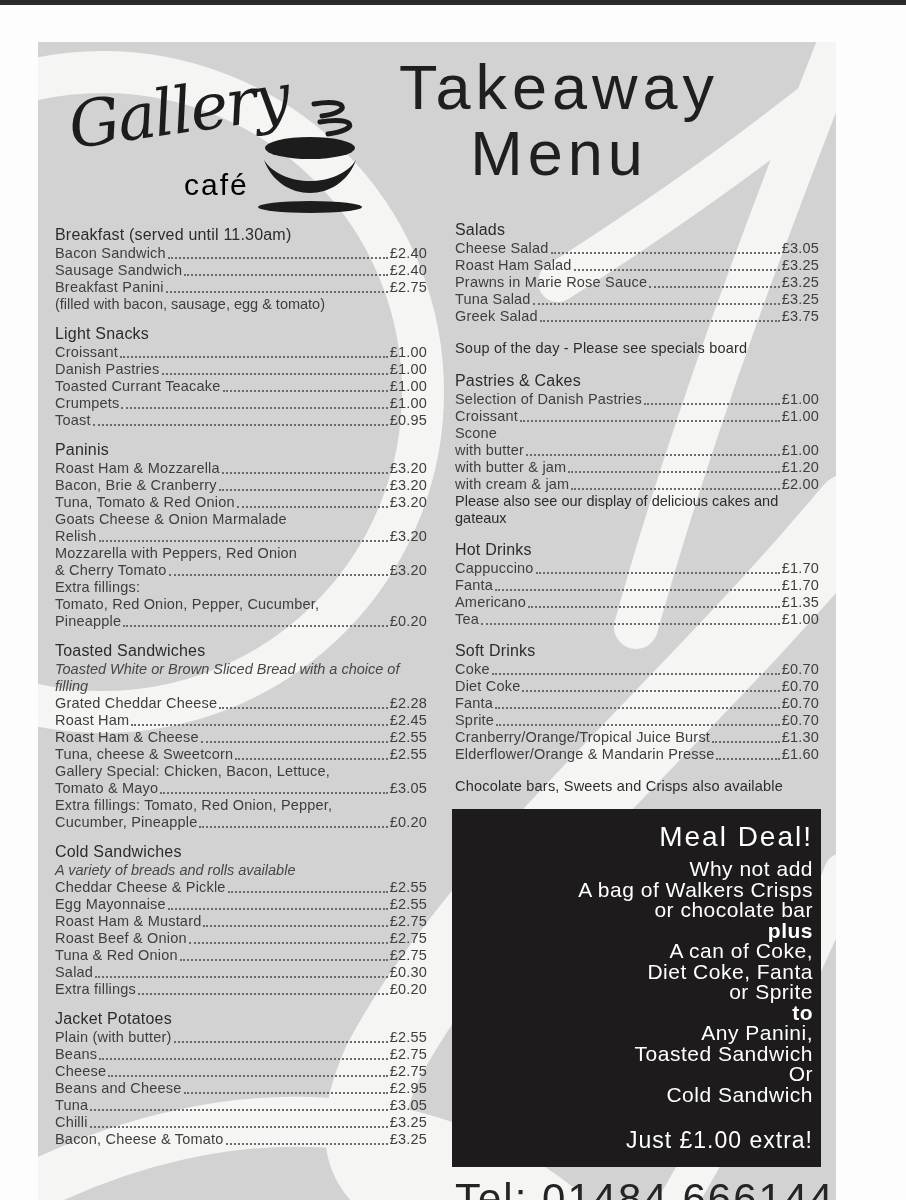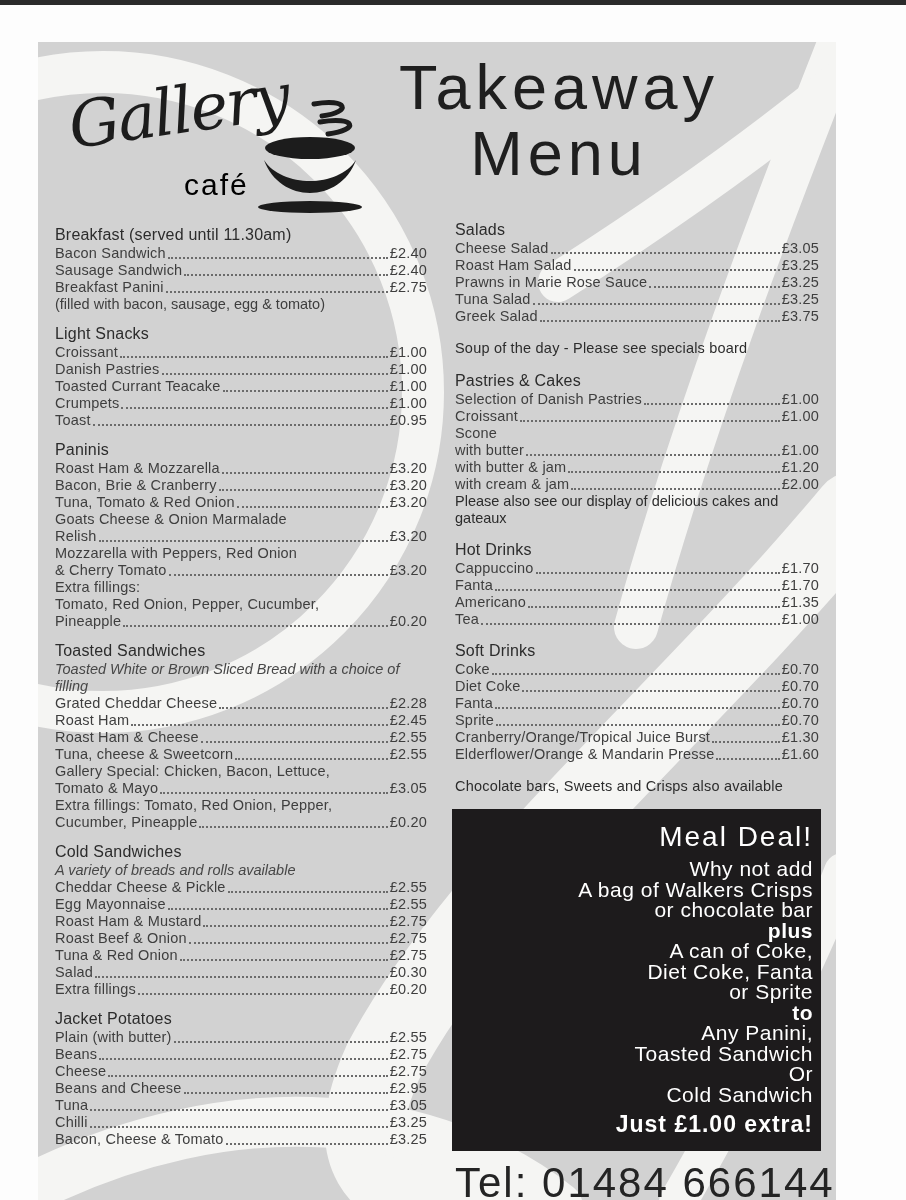--- a/index.html
+++ b/index.html
@@ -36,21 +36,21 @@
   .leader{flex:1;border-bottom:2px dotted #6b6b6b;margin:0 2px 3px 2px;min-width:8px;}
   .i-price{white-space:nowrap;}
   .sec-note{font-size:14.5px;line-height:17px;white-space:nowrap;}
   .sec-note.bold{font-weight:normal;color:var(--heading-ink);white-space:normal;}
 
   
   .deal-box{margin-left:-3px;width:356px;background:var(--deal-bg);color:var(--deal-text);text-align:right;padding:10px 8px 12px 5px;}
   .deal-title{font-size:28px;line-height:36px;letter-spacing:2px;margin-bottom:4px;}
   .deal-line{font-size:21px;line-height:20.5px;letter-spacing:.5px;}
   .deal-line.bold{font-weight:bold;}
-  .deal-footer{font-size:23px;line-height:30px;font-weight:bold;letter-spacing:1px;margin-top:4px;}
+  .deal-footer{font-size:23px;line-height:30px;font-weight:normal;letter-spacing:1px;margin-top:20px;}
 
   .tel{margin-top:8px;font-size:42px;letter-spacing:2px;color:#242424;white-space:nowrap;}
 </style>
 </head>
 <body>
 
 <div class="canvas">
   <div class="top-bar"></div>
 
   <div class="page">

